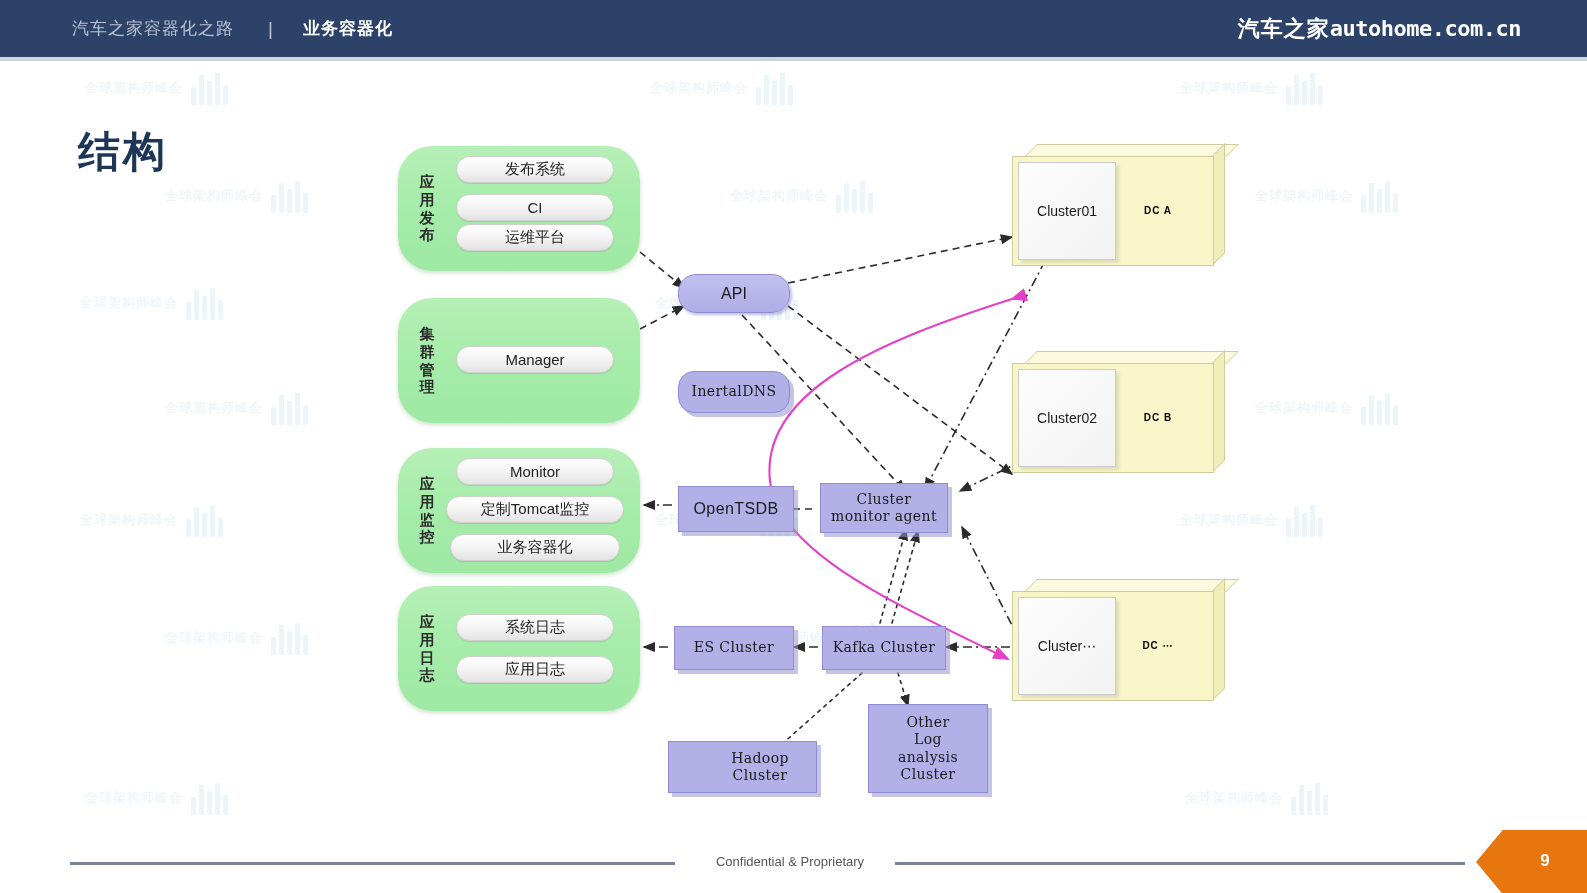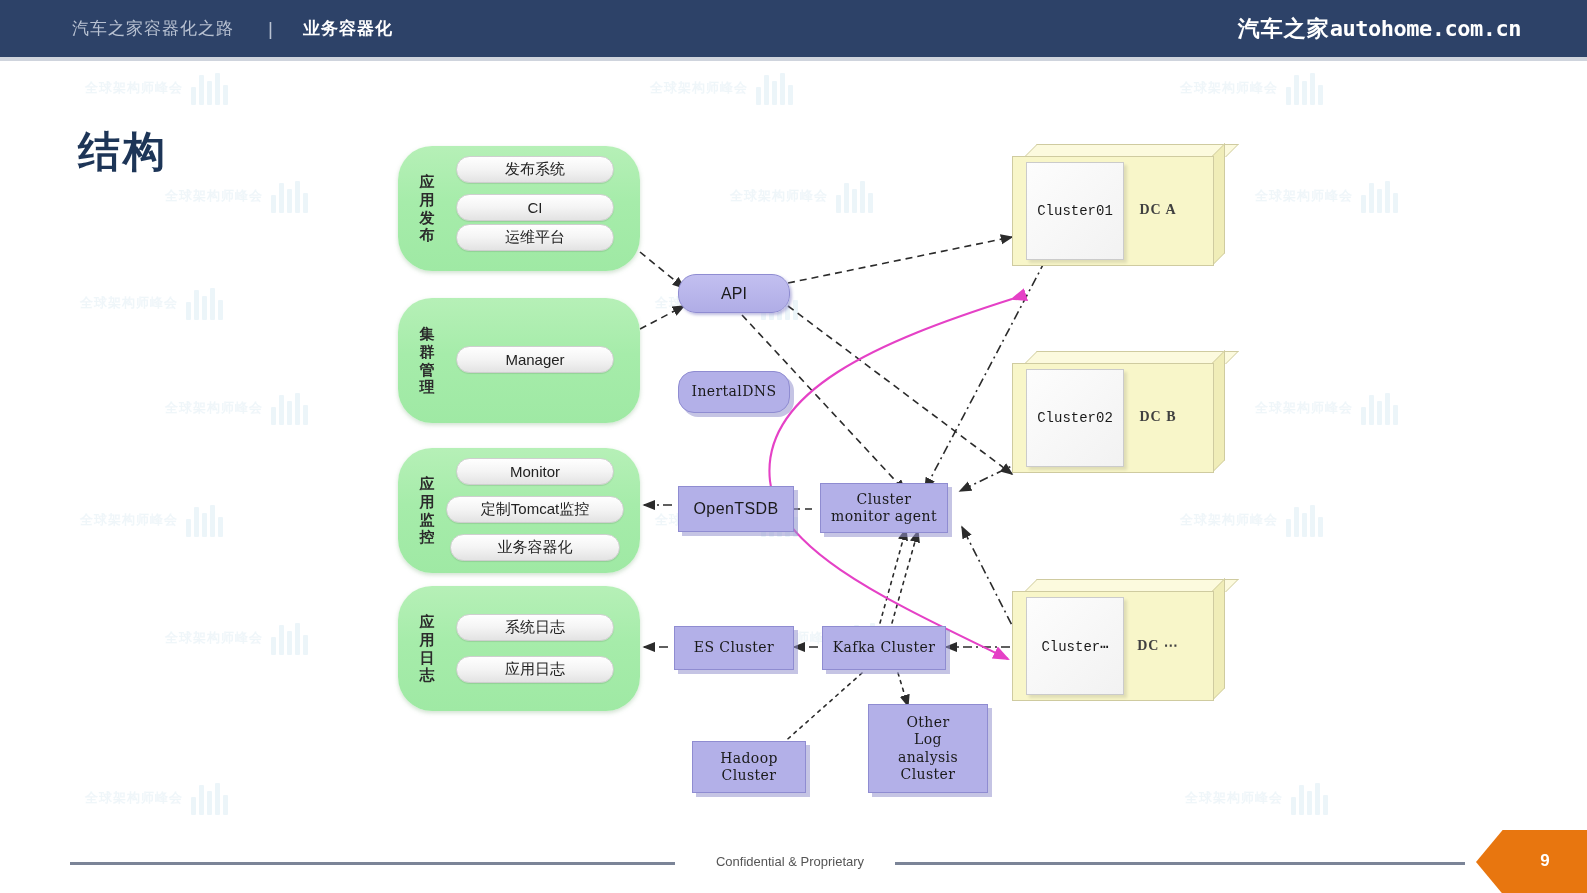--- a/index.html
+++ b/index.html
@@ -59,27 +59,27 @@
   .dc .front{position:absolute;left:0;top:12px;width:100%;height:108px;
              background:#f8f6c9;border:1px solid #cfcba0;}
   .dc .top{position:absolute;left:12px;top:0;width:100%;height:12px;
            background:#fcfade;border:1px solid #cfcba0;border-bottom:none;
            transform:skewX(-45deg);transform-origin:bottom left;}
   .dc .side{position:absolute;left:100%;top:12px;width:12px;height:108px;
             background:#f0edb8;border:1px solid #cfcba0;border-left:none;
             transform:skewY(-45deg);transform-origin:top left;}
   .dc .yellowlabel{position:absolute;right:8px;top:12px;width:46%;height:108px;
                    display:flex;align-items:center;justify-content:center;
-                   font-family:Liberation Serif, serif;font-size:14px;
-                   font-weight:bold;color:#404040;letter-spacing:1px;}
+                   font-family:Liberation Sans, sans-serif;font-size:10px;
+                   font-weight:bold;color:#000000;letter-spacing:1px;}
   .dc .clusterface{position:absolute;left:6px;top:18px;width:96px;height:96px;
                    background:linear-gradient(135deg,#fdfdfd 0%,#f2f2f2 100%);
                    border:1px solid #cbcbcb;box-shadow:3px 3px 3px rgba(0,0,0,.10);
                    display:flex;align-items:center;justify-content:center;
-                   font-family:Liberation Mono, monospace;font-size:14px;color:#1a1a1a;margin-left:8px;}
+                   font-family:Liberation Sans, sans-serif;font-size:14px;color:#1a1a1a;}
 
   
   #wires{position:absolute;left:0;top:0;width:1587px;height:832px;pointer-events:none;}
 
   
   #footer-line-l{position:absolute;left:70px;top:801px;width:605px;height:3px;background:#7b8497;}
   #footer-line-r{position:absolute;left:895px;top:801px;width:570px;height:3px;background:#7b8497;}
   #footer-text{position:absolute;left:700px;top:793px;width:180px;text-align:center;
                font-size:13px;color:#555;}
   #page-tag{position:absolute;left:1476px;top:769px;width:111px;height:64px;
@@ -378,21 +378,21 @@
 
   <div class="pbox" style="left:820px;top:422px;width:126px;height:48px;">
     <span style="white-space:pre-line;">Cluster
 monitor agent</span>
   </div>
 
   <div class="pbox" style="left:674px;top:565px;width:118px;height:42px;">ES Cluster</div>
 
   <div class="pbox" style="left:822px;top:565px;width:122px;height:42px;">Kafka Cluster</div>
 
-  <div class="pbox" style="left:692px;top:680px;width:112px;height:50px;">
+  <div class="pbox" style="left:668px;top:680px;width:112px;height:50px;padding-left:35px;">
     <span style="white-space:pre-line;">Hadoop
 Cluster</span>
   </div>
 
   <div class="pbox" style="left:868px;top:643px;width:118px;height:87px;">
     <span style="white-space:pre-line;">Other
 Log
 analysis
 Cluster</span>
   </div>

